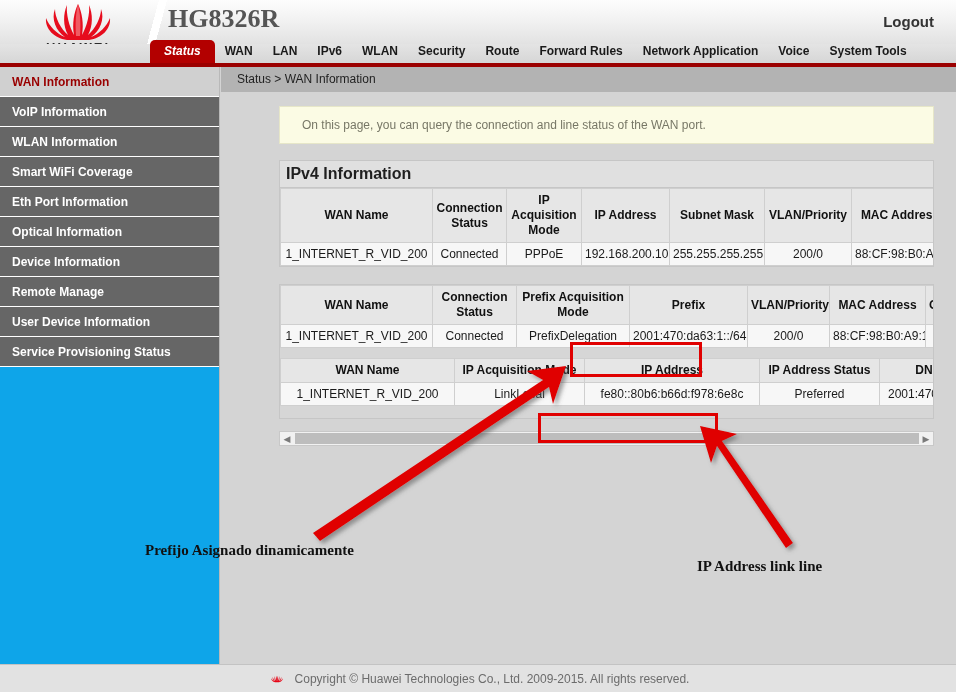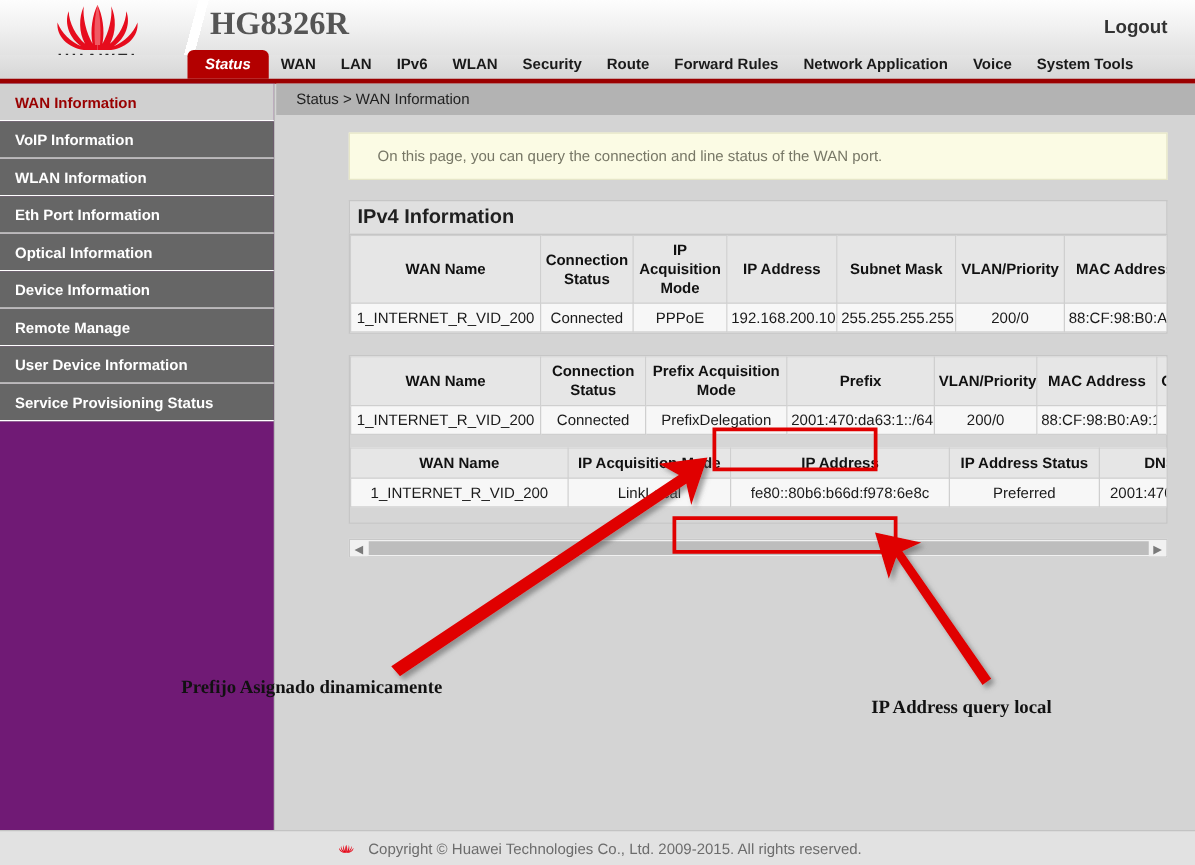--- a/index.html
+++ b/index.html
@@ -70,21 +70,21 @@
     color:#fff;
     border-radius:5px 5px 0 0;
     padding: 4px 14px 5px 14px;
     font-style: italic;
   }
 
   
   #body-wrap { position:relative; height: 597px; }
   #sidebar {
     position:absolute; left:0; top:0; width:220px; height:597px;
-    background:#701a75;
+    background:#0ea5e9;
     border-right:1px solid #b9b9b9;
   }
   .side-item {
     height:30px; line-height:30px;
     padding-left:12px;
     font-size:12px; font-weight:bold;
     color:#ffffff;
     background:#666666;
     border-bottom:1px solid #ffffff;
     cursor:pointer;
@@ -247,20 +247,21 @@
   <div class="nav-item">Voice</div>
   <div class="nav-item">System Tools</div>
 </div>
 
 <div id="body-wrap">
 
   <div id="sidebar">
     <div class="side-item active">WAN Information</div>
     <div class="side-item">VoIP Information</div>
     <div class="side-item">WLAN Information</div>
+    <div class="side-item">Smart WiFi Coverage</div>
     <div class="side-item">Eth Port Information</div>
     <div class="side-item">Optical Information</div>
     <div class="side-item">Device Information</div>
     <div class="side-item">Remote Manage</div>
     <div class="side-item">User Device Information</div>
     <div class="side-item">Service Provisioning Status</div>
   </div>
 
   <div id="content">
 
@@ -404,21 +405,21 @@
       <path d="M786 548 L717 446 L711 463 L700 426 L737 434 L722 441 L793 543 Z" fill="#e00000"></path>
     </g>
   </svg>
 
   <div class="anno-box" style="left:570px; top:342px; width:132px; height:35px;"></div>
 
   <div class="anno-box" style="left:538px; top:413px; width:180px; height:30px;"></div>
 
   <div class="anno-label" style="left:145px; top:542px;">Prefijo Asignado dinamicamente</div>
 
-  <div class="anno-label" style="left:697px; top:558px;">IP Address query local</div>
+  <div class="anno-label" style="left:697px; top:558px;">IP Address link line</div>
 </div>
 
 <div id="footer">
   <svg width="20" height="16" viewBox="0 0 112 40">
     <g fill="#e60012">
       <path d="M56 2 C52 10 50 22 52 33 C47 24 44 12 45 3 C41 12 41 24 46 33 C39 27 33 16 33 7 C29 17 34 29 43 35 C35 32 27 24 24 16 C23 27 32 36 45 38 L56 38 Z"></path>
       <path d="M56 2 C60 10 62 22 60 33 C65 24 68 12 67 3 C71 12 71 24 66 33 C73 27 79 16 79 7 C83 17 78 29 69 35 C77 32 85 24 88 16 C89 27 80 36 67 38 L56 38 Z"></path>
     </g>
   </svg>
   <span class="txt">Copyright © Huawei Technologies Co., Ltd. 2009-2015. All rights reserved.</span>

